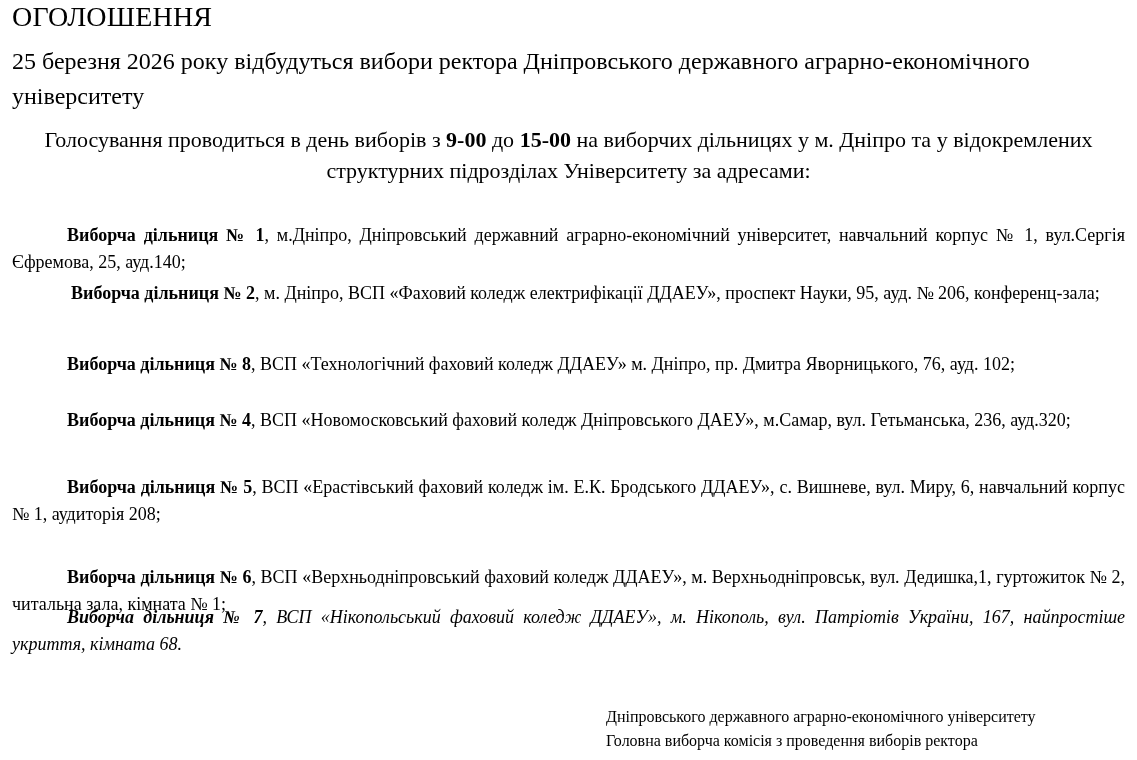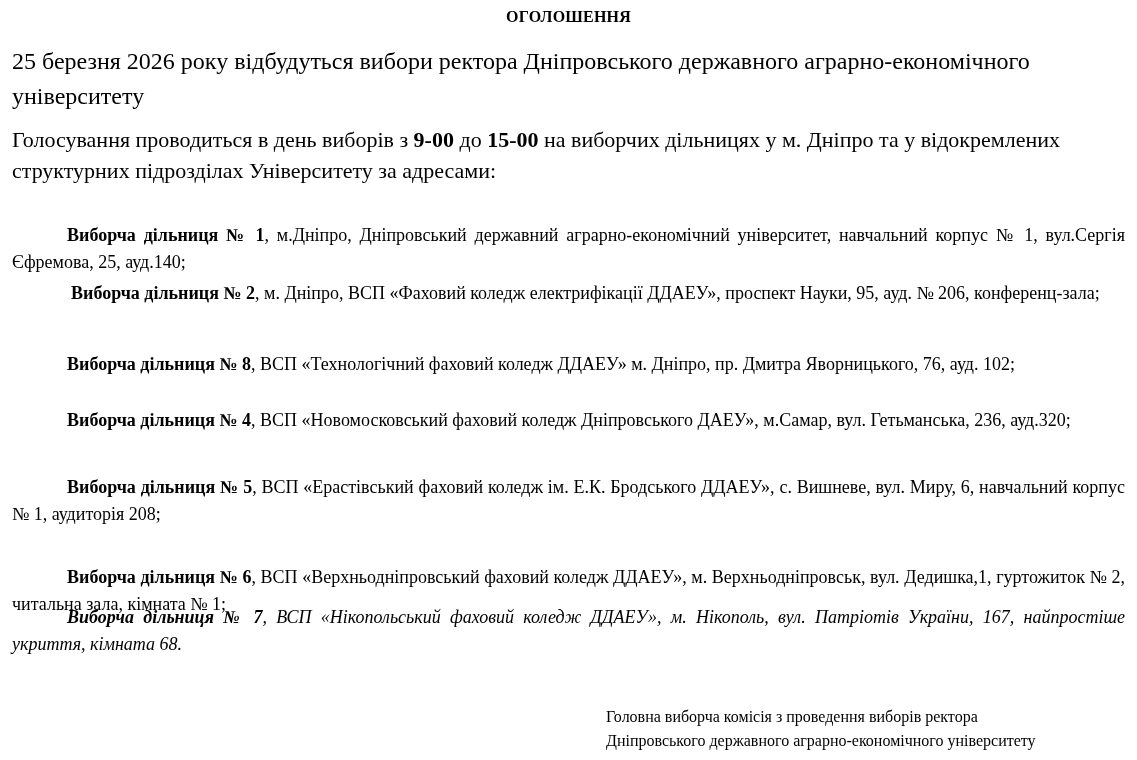--- a/index.html
+++ b/index.html
@@ -19,39 +19,40 @@
       position: absolute;
       left: 12px;
       top: 0;
       width: 1113px;
     }
     .title {
       position: absolute;
       left: 0;
       top: 2px;
       width: 1113px;
-      text-align: center;
-      font-weight: bold;
-      font-size: 16px;
+      text-align: left;
+      font-weight: normal;
+      font-size: 28px;
       line-height: 30px;
       letter-spacing: 0.2px;
     }
     .subtitle {
       position: absolute;
       left: 0;
       top: 44px;
       width: 1113px;
       font-size: 24px;
       line-height: 35px;
     }
     .voting {
       position: absolute;
       left: 0;
       top: 124px;
       width: 1113px;
+      text-align: center;
       font-size: 22px;
       line-height: 31px;
     }
     .voting b { font-weight: bold; }
     .station {
       position: absolute;
       left: 0;
       width: 1113px;
       font-size: 18px;
       line-height: 27px;
@@ -90,15 +91,15 @@
 
   <p class="station" style="top:474px;margin:0;"><span class="label">Виборча дільниця № 5</span><span>, ВСП «Ерастівський фаховий коледж ім. Е.К. Бродського ДДАЕУ», с. Вишневе, вул. Миру, 6, навчальний корпус № 1, аудиторія 208;</span></p>
 
   <p class="station" style="top:564px;margin:0;"><span class="label">Виборча дільниця № 6</span><span>, ВСП «Верхньодніпровський фаховий коледж ДДАЕУ», м. Верхньодніпровськ, вул. Дедишка,1, гуртожиток № 2, читальна зала, кімната № 1;</span></p>
 
   <p class="station" style="top:604px;margin:0;font-style:italic;"><span class="label">Виборча дільниця № 7</span><span>, ВСП «Нікопольський фаховий коледж ДДАЕУ», м. Нікополь, вул. Патріотів України, 167, найпростіше укриття, кімната 68.</span></p>
 
 </div>
 
 <div class="signature">
+  <div>Дніпровського державного аграрно-економічного університету</div>
   <div>Головна виборча комісія з проведення виборів ректора</div>
-  <div>Дніпровського державного аграрно-економічного університету</div>
 </div>
 
 </body></html>

